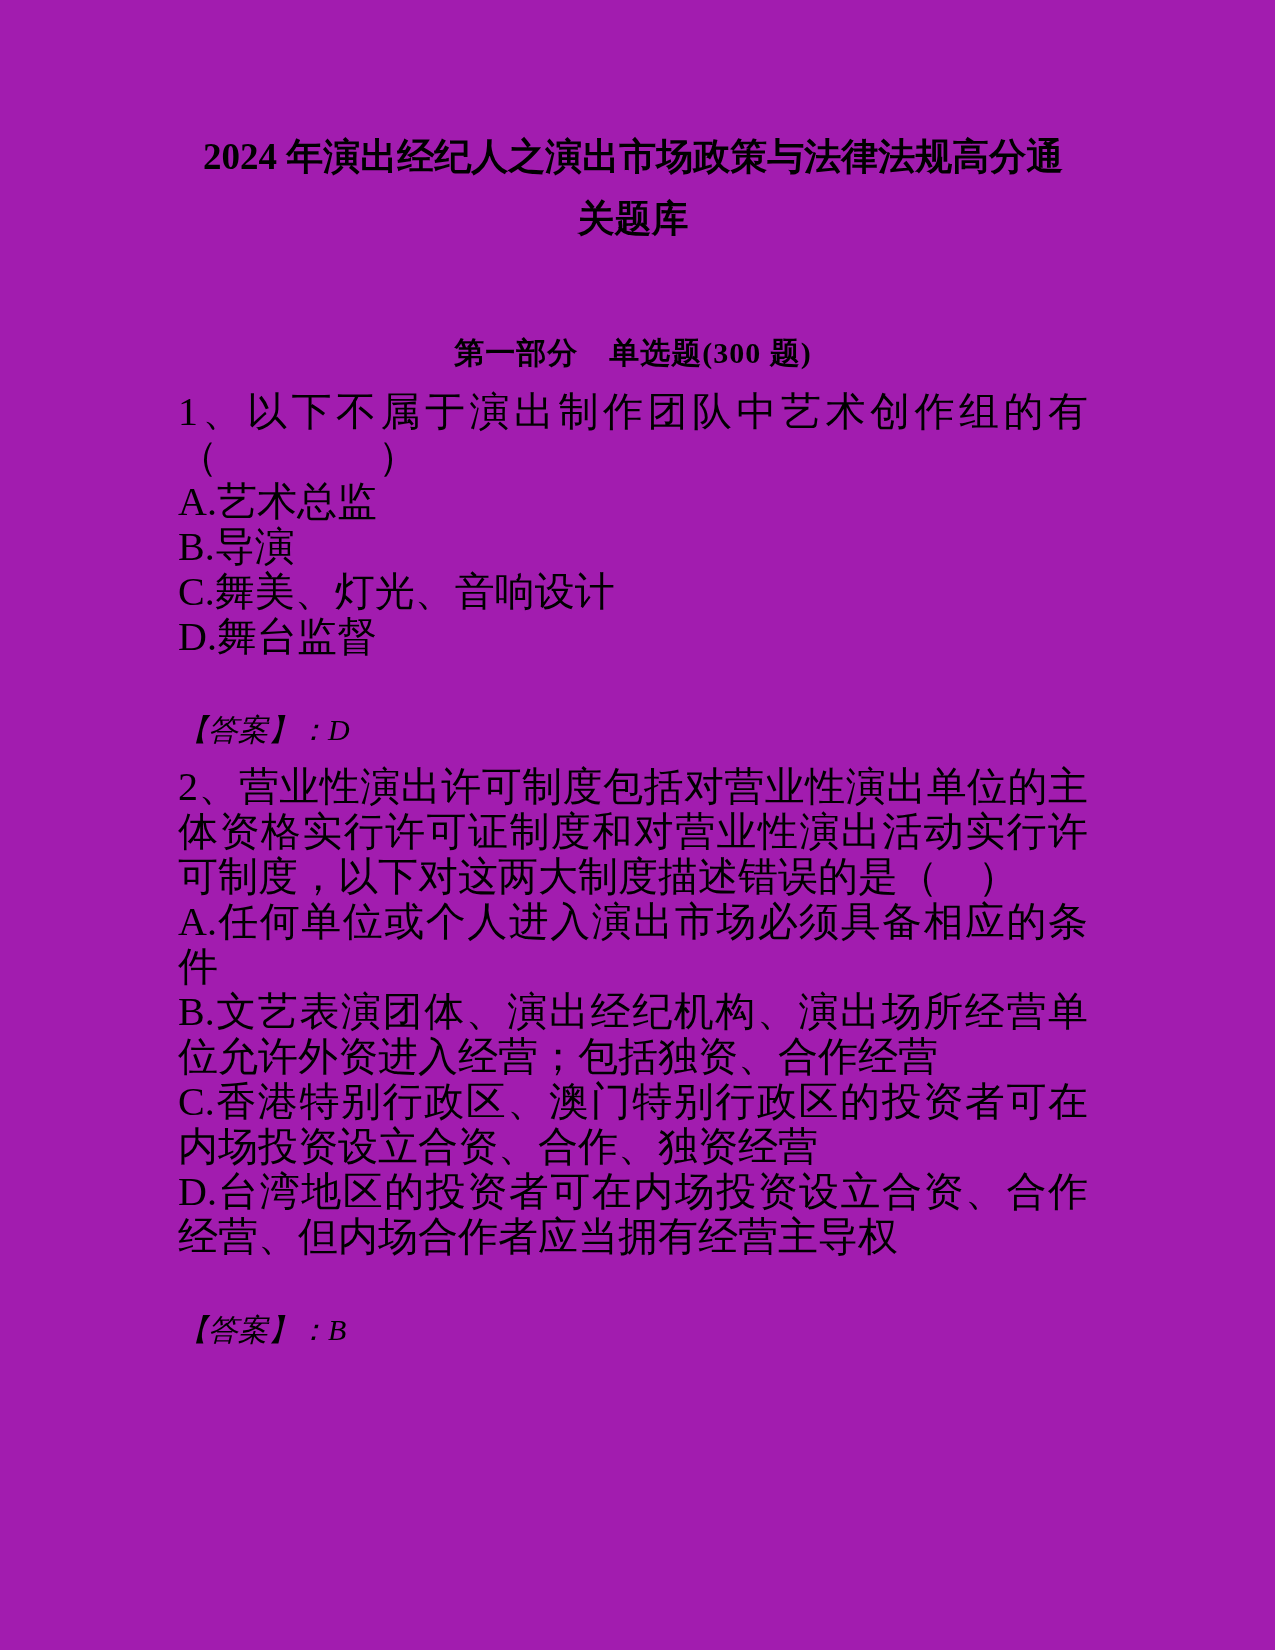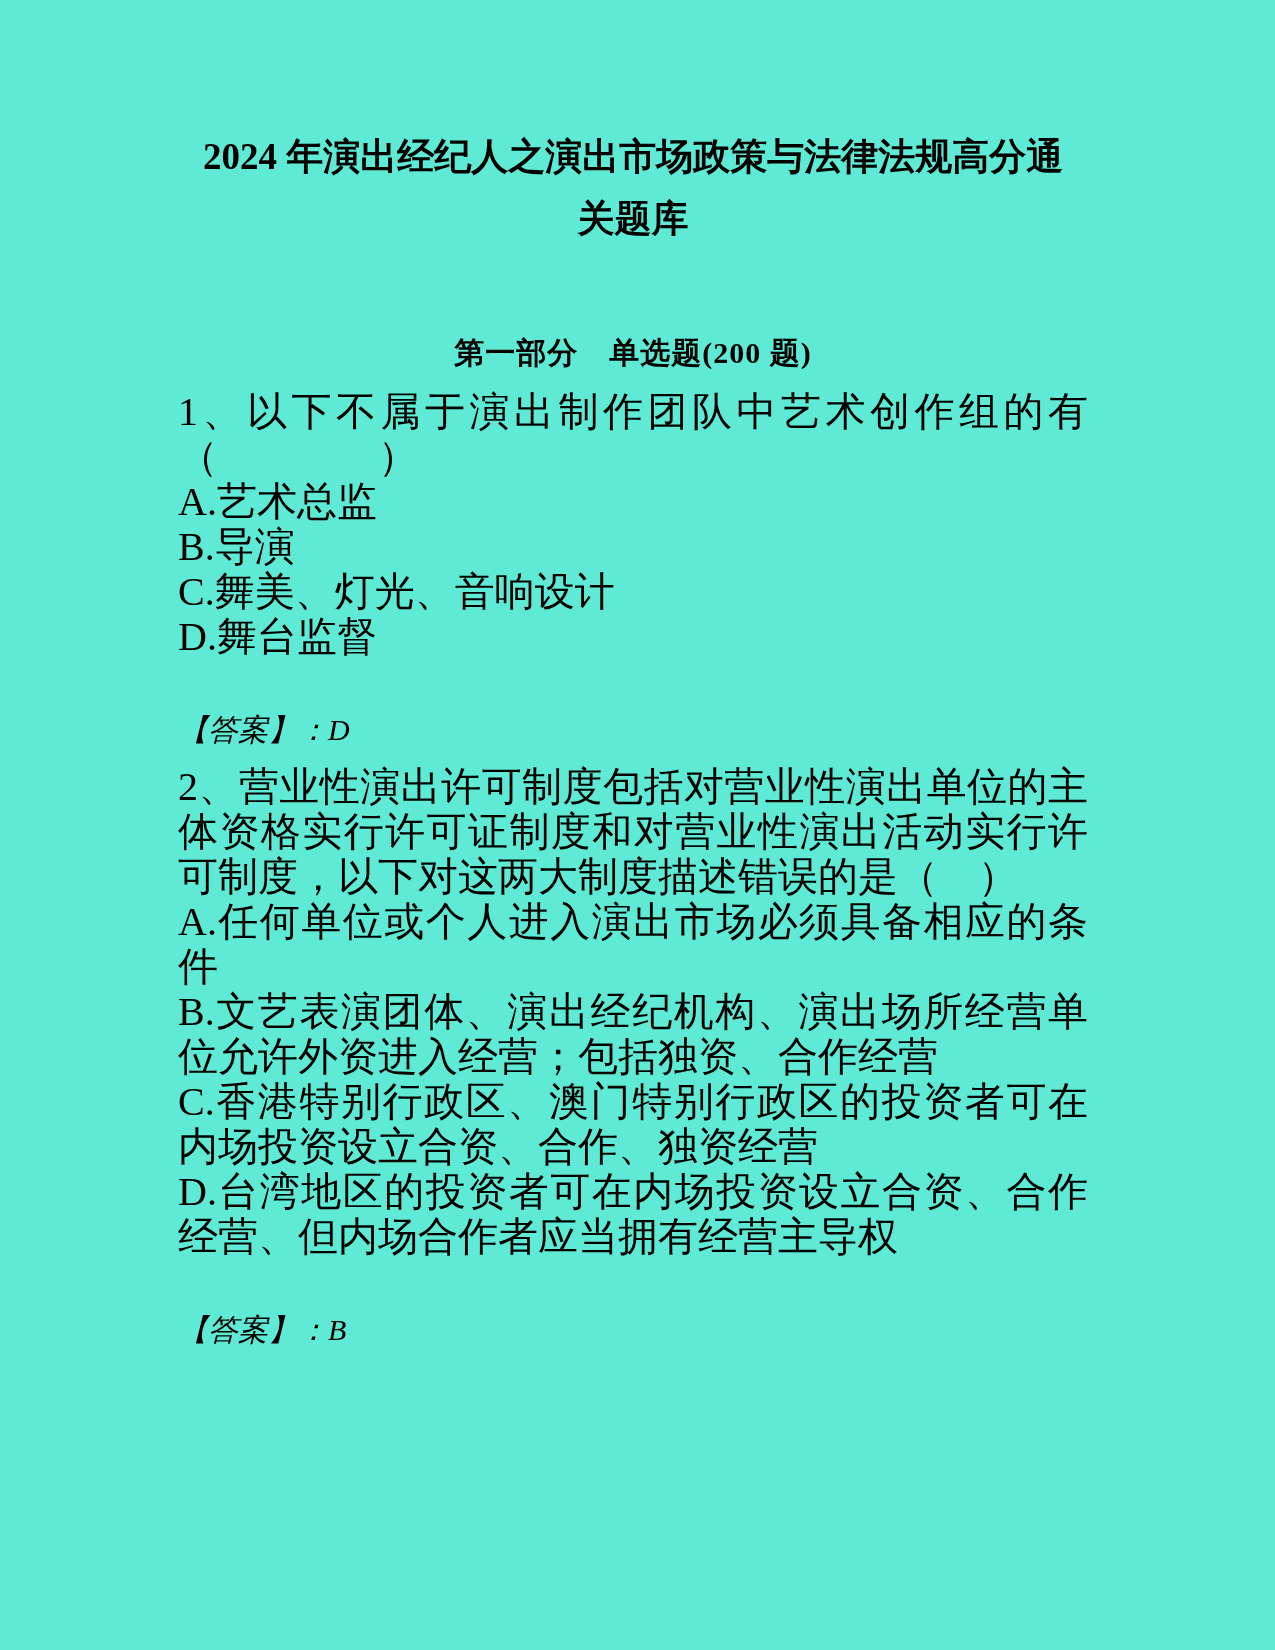--- a/index.html
+++ b/index.html
@@ -1,21 +1,21 @@
 <!DOCTYPE html>
 <html><head>
 <meta charset="utf-8">
 <style>
   * { margin: 0; padding: 0; box-sizing: border-box; }
   html, body { background: #ffffff; }
   .page {
     position: relative;
     width: 1275px;
     height: 1650px;
-    background: #5eead4;
+    background: #a21caf;
     color: #000000;
     font-family: "Liberation Serif", "DejaVu Serif", serif;
     padding: 126px 187px 0 178px;
     overflow: hidden;
   }
   .doc-title {
     font-size: 37px;
     font-weight: bold;
     text-align: center;
     line-height: 62px;
@@ -52,21 +52,21 @@
 </head>
 <body>
 
 <div class="page">
 
   <h1 class="doc-title">
     <span class="title-line">2024 年演出经纪人之演出市场政策与法律法规高分通</span>
     <span class="title-line">关题库</span>
   </h1>
 
-  <h2 class="section-header">第一部分　单选题(200 题)</h2>
+  <h2 class="section-header">第一部分　单选题(300 题)</h2>
 
   <section class="question first">
     <p class="q-text">1、以下不属于演出制作团队中艺术创作组的有（　　　　）</p>
     <p class="option">A.艺术总监</p>
     <p class="option">B.导演</p>
     <p class="option">C.舞美、灯光、音响设计</p>
     <p class="option">D.舞台监督</p>
   </section>
 
   <p class="answer">【答案】：D</p>

